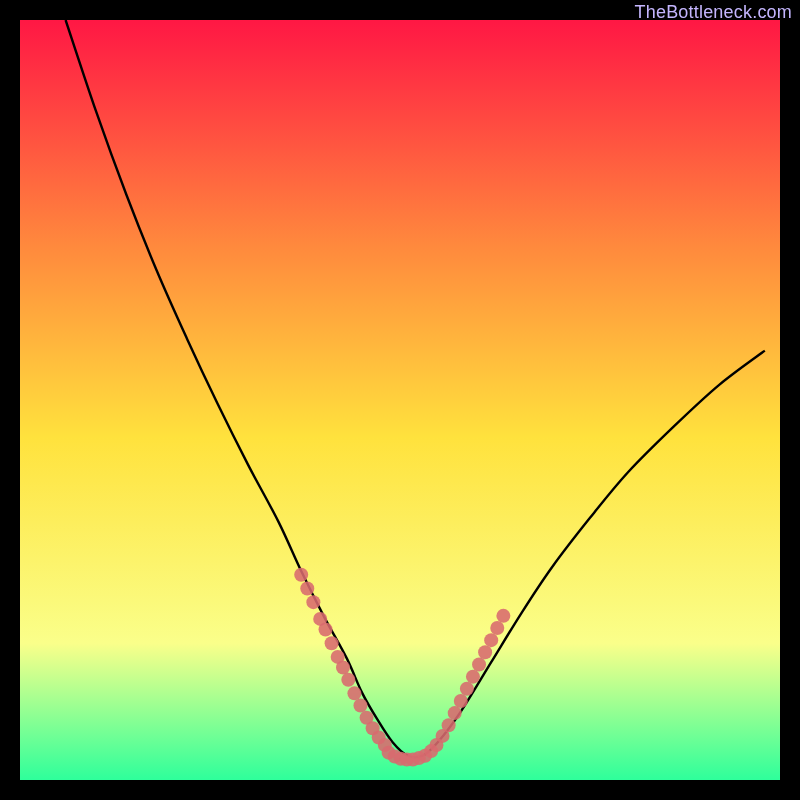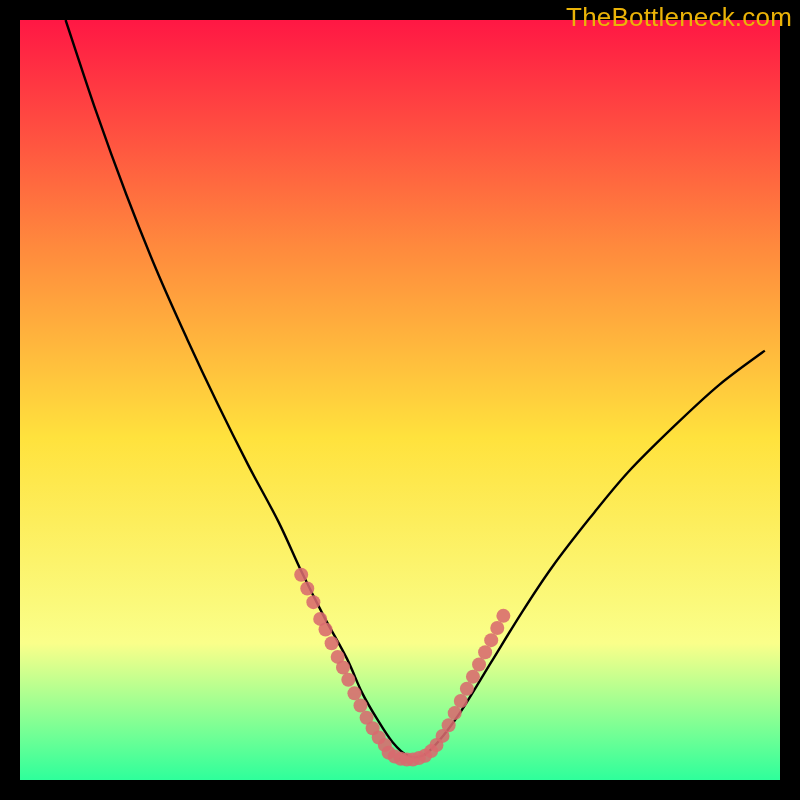--- a/index.html
+++ b/index.html
@@ -23,22 +23,22 @@
     position: absolute;
     left: 0;
     top: 0;
     width: 760px;
     height: 760px;
   }
   .watermark {
     position: absolute;
     top: 2px;
     right: 8px;
-    color: #eab308;
-    font-size: 26px;
+    color: #c4b5fd;
+    font-size: 18px;
     font-weight: 500;
     letter-spacing: 0.2px;
     z-index: 10;
   }
   svg {
     display: block;
   }
 </style>
 </head>
 <body>

